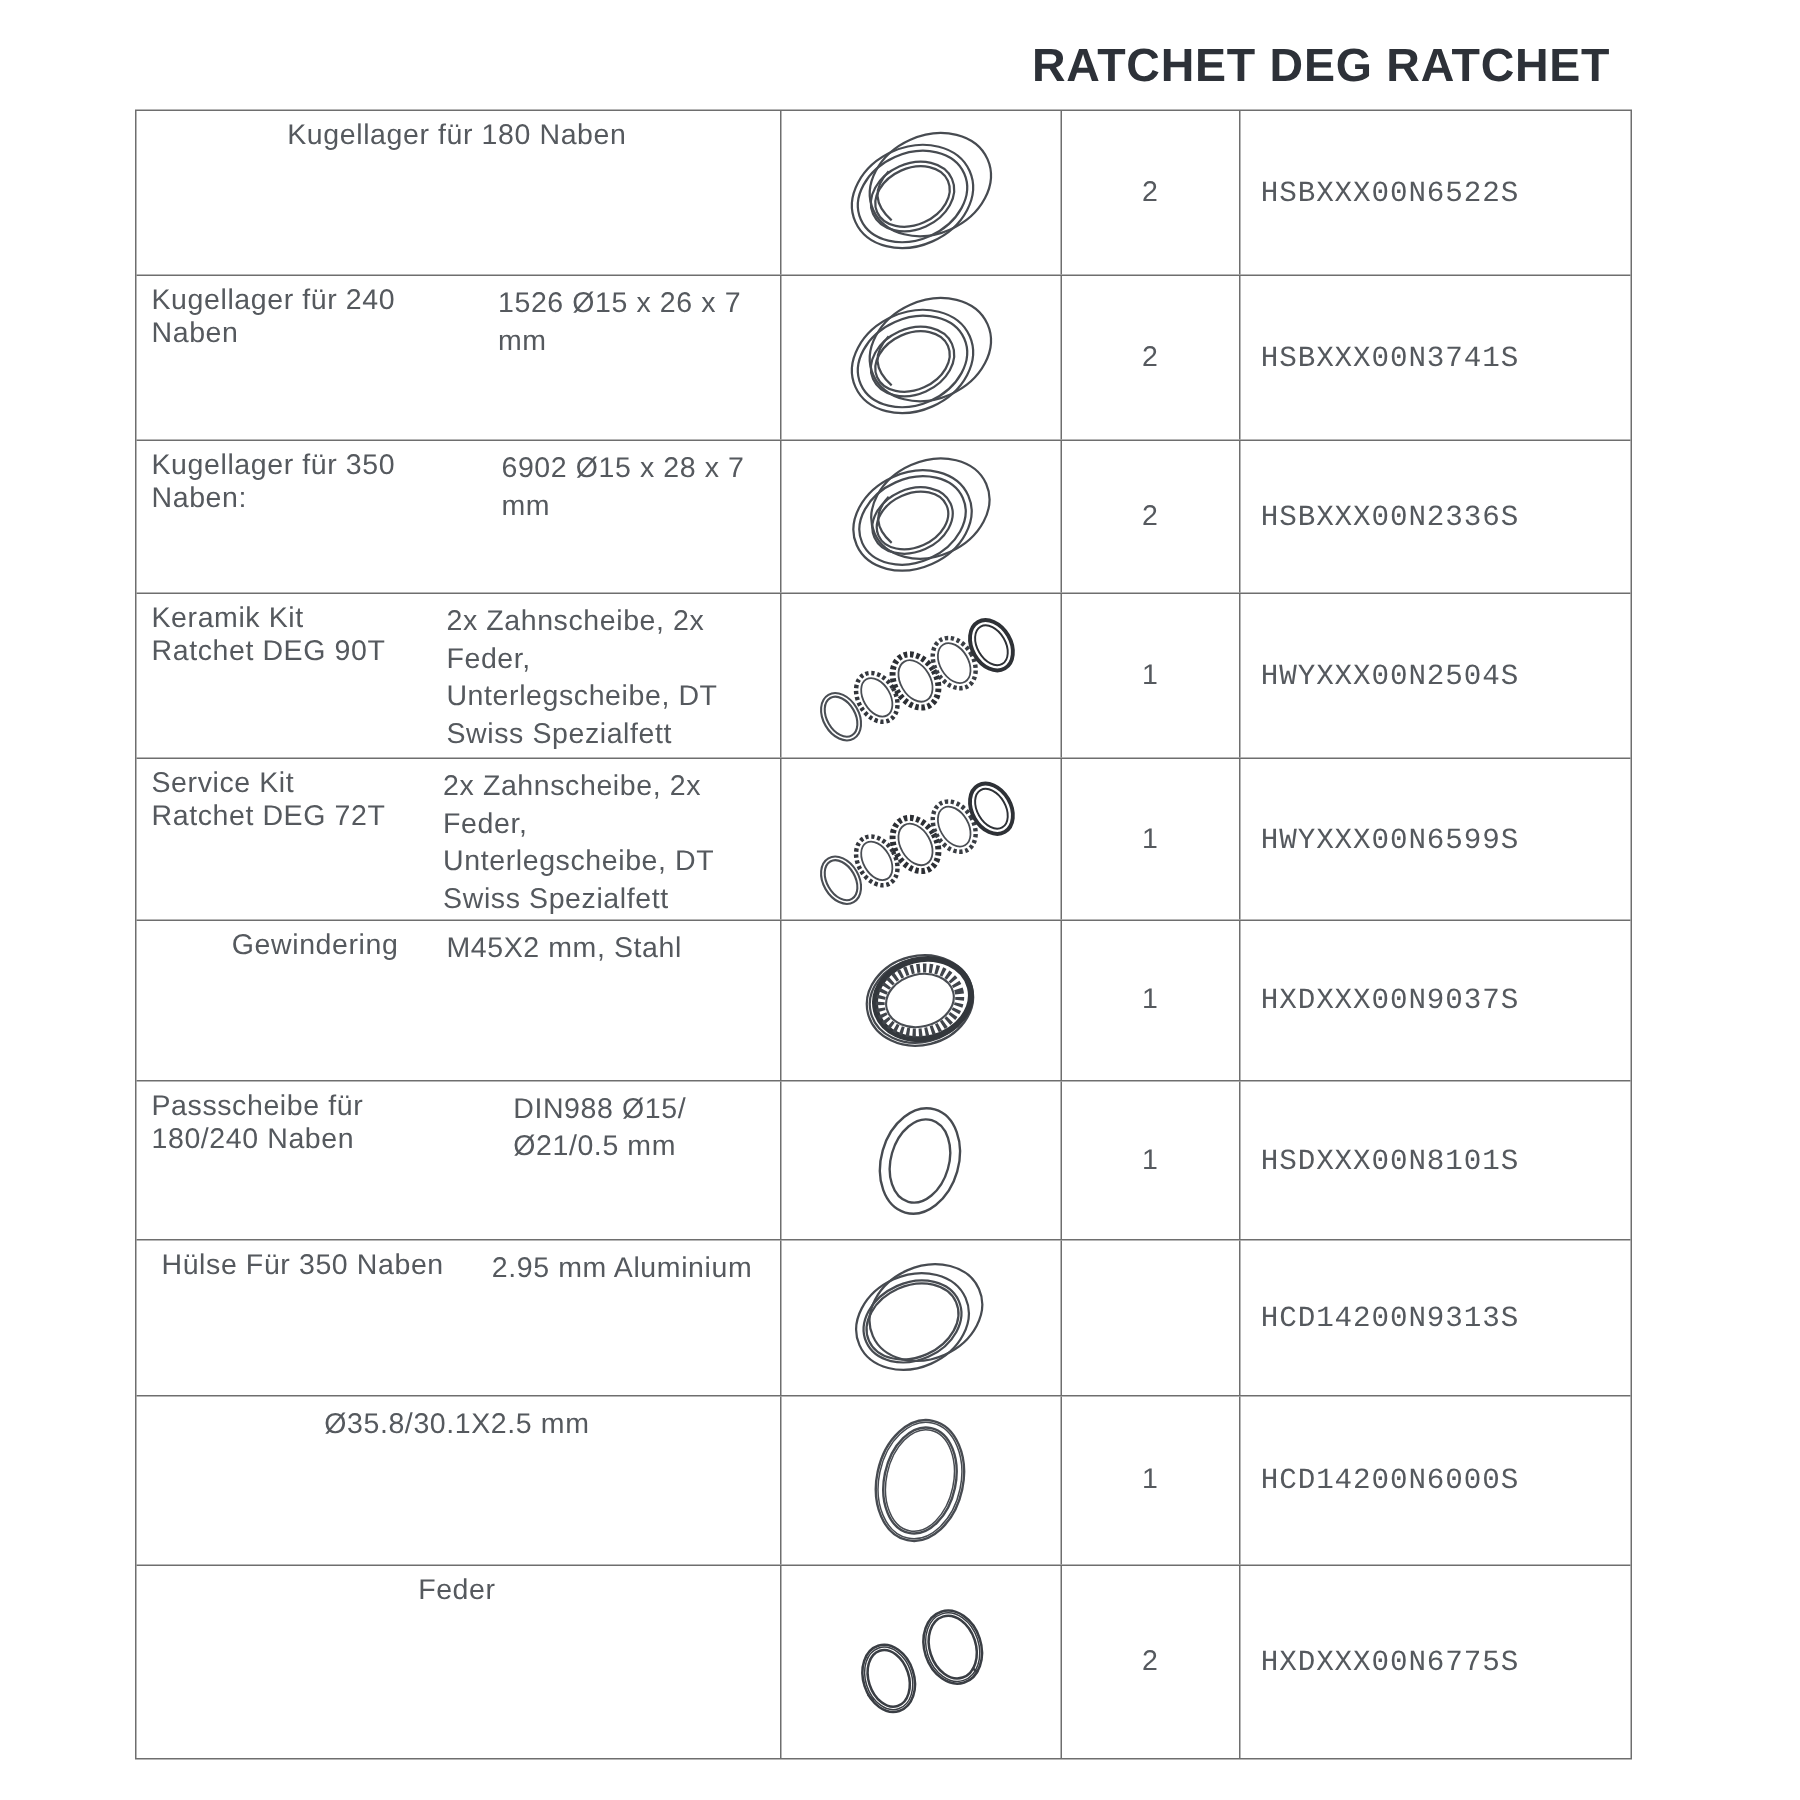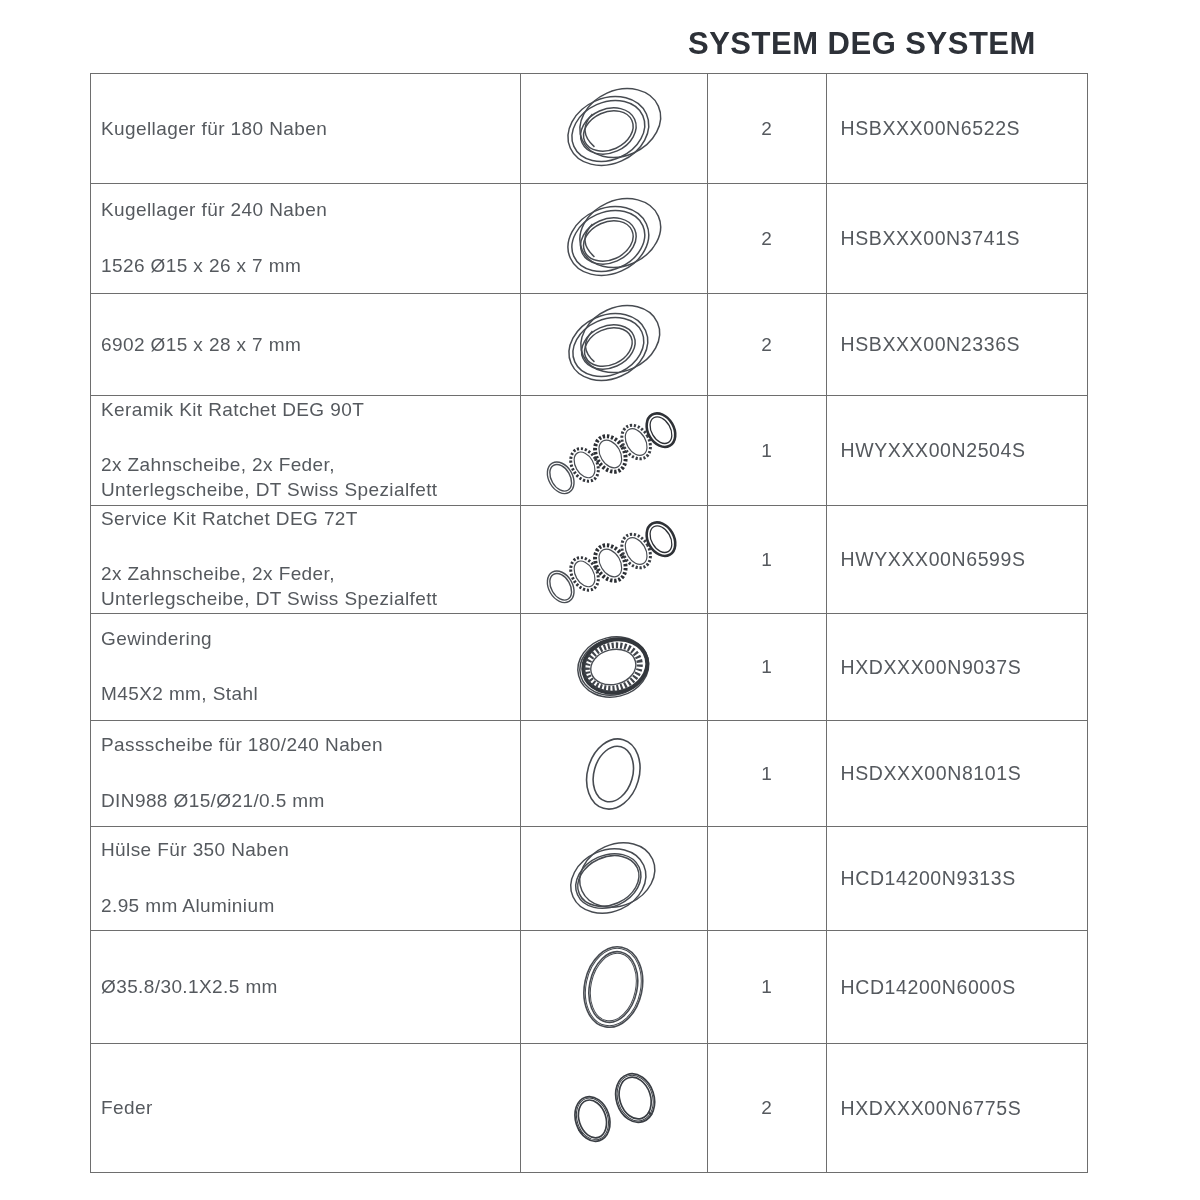--- a/index.html
+++ b/index.html
@@ -21,44 +21,44 @@
   .table{
     position:absolute;left:90px;top:73px;width:998px;
     border:1px solid var(--line);box-sizing:border-box;
     background:#fff;
   }
   .row{display:flex;border-bottom:1px solid var(--line);box-sizing:border-box;}
   .row:last-child{border-bottom:none;}
   .cell{box-sizing:border-box;border-right:1px solid var(--line);display:flex;overflow:hidden;}
   .cell:last-child{border-right:none;}
   .desc{
-    width:431px;flex-direction:column;justify-content:center;
+    width:431px;flex-direction:row;justify-content:center;
     padding:6px 12px 6px 10px;gap:32px;
     color:var(--ink);font-size:19px;letter-spacing:.4px;
   }
   .part-name{line-height:1.15;}
   .part-spec{white-space:pre-line;line-height:1.32;}
   .part-spec:empty{display:none;}
   .img{width:187px;align-items:center;justify-content:center;}
   .qty{
     width:119px;align-items:center;justify-content:center;
     color:var(--ink);font-size:19px;
   }
   .part{
     width:261px;align-items:center;padding-left:14px;
-    color:var(--ink);font-size:19.5px;letter-spacing:.6px;white-space:nowrap;
+    color:var(--ink);font-size:19.5px;letter-spacing:.6px;white-space:nowrap;font-family:Liberation Mono, monospace;
   }
   .r1{height:110px}.r2{height:110px}.r3{height:102px}.r4{height:110px}.r5{height:108px}
   .r6{height:107px}.r7{height:106px}.r8{height:104px}.r9{height:113px}.r10{height:128px}
   svg{display:block;}
 </style>
 </head>
 <body>
 
-<div class="title">SYSTEM DEG SYSTEM</div>
+<div class="title">RATCHET DEG RATCHET</div>
 
 <div class="table">
 
   <div class="row r1">
     <div class="cell desc">
       <div class="part-name">Kugellager für 180 Naben</div>
     </div>
     <div class="cell img">
       <svg width="187" height="104" viewBox="0 0 187 104">
         <g fill="none" stroke="#474b51" stroke-width="1.5">
@@ -91,20 +91,21 @@
           <path d="M72 37 Q56 54 74 70"></path>
         </g>
       </svg>
     </div>
     <div class="cell qty">2</div>
     <div class="cell part">HSBXXX00N3741S</div>
   </div>
 
   <div class="row r3">
     <div class="cell desc">
+      <div class="part-name">Kugellager für 350 Naben:</div>
       <div class="part-spec">6902 Ø15 x 28 x 7 mm</div>
     </div>
     <div class="cell img">
       <svg width="187" height="100" viewBox="0 0 187 100">
         <g fill="none" stroke="#474b51" stroke-width="1.5">
           <ellipse cx="100" cy="44" rx="41" ry="32" transform="rotate(-24 100 44)"></ellipse>
           <ellipse cx="88" cy="52" rx="41" ry="32" transform="rotate(-24 88 52)"></ellipse>
           <ellipse cx="88" cy="52" rx="37" ry="28" transform="rotate(-24 88 52)"></ellipse>
           <ellipse cx="88" cy="52" rx="28" ry="21" transform="rotate(-24 88 52)"></ellipse>
           <ellipse cx="88" cy="52" rx="25" ry="18" transform="rotate(-24 88 52)"></ellipse>

